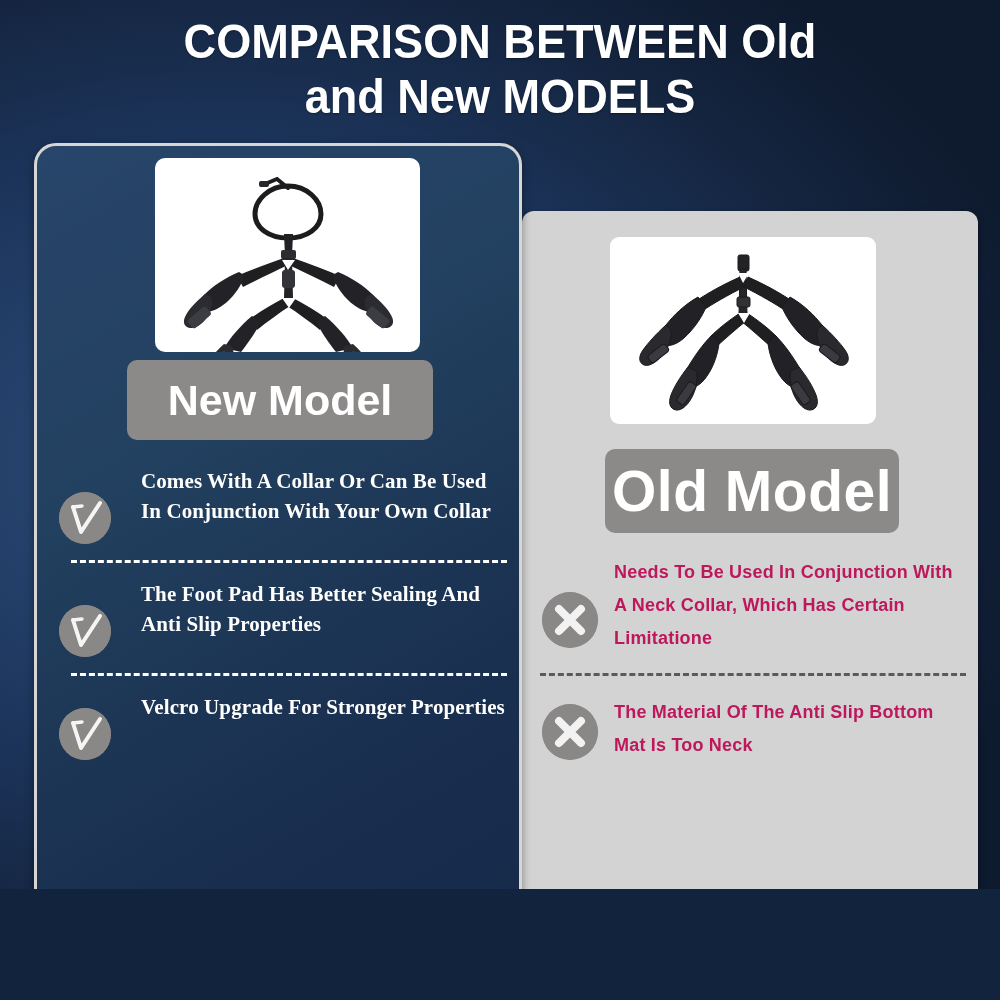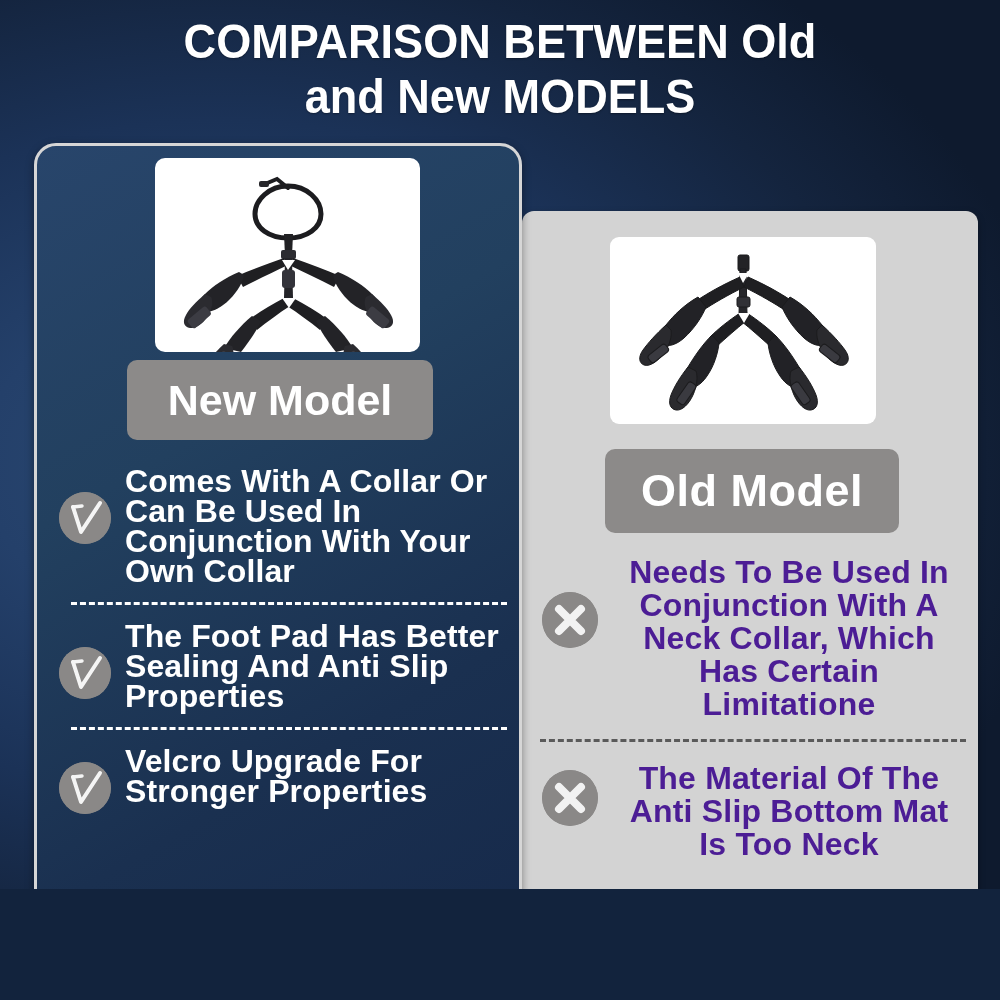--- a/index.html
+++ b/index.html
@@ -58,21 +58,21 @@
   }
   .badge-old {
     position: absolute;
     left: 83px;
     top: 238px;
     width: 294px;
     height: 84px;
     background: #8c8a89;
     border-radius: 10px;
     color: #ffffff;
-    font-size: 45px;
+    font-size: 57px;
     font-weight: bold;
     display: flex;
     align-items: center;
     justify-content: center;
     letter-spacing: 0.5px;
   }
   .old-list {
     position: absolute;
     left: 0;
     top: 345px;
@@ -86,26 +86,25 @@
   }
   .old-item .icon-wrap {
     flex: 0 0 auto;
     width: 56px;
     margin-top: 36px;
   }
   .old-item.item2 .icon-wrap { margin-top: 8px; }
   .old-text {
     flex: 1 1 auto;
     margin-left: 16px;
-    color: #4c1d95;
-    font-size: 32px;
+    color: #be185d;
+    font-size: 18px;
     font-weight: bold;
     line-height: 33px;
     letter-spacing: 0.2px;
-    text-align: center;
   }
   .divider-old {
     height: 0;
     border-top: 3px dashed #5a5a5a;
     margin: 18px 12px 20px 18px;
   }
 
   
   .card-new {
     position: absolute;
@@ -155,26 +154,27 @@
     padding: 0 10px 0 22px;
   }
   .new-item .icon-wrap {
     flex: 0 0 auto;
     width: 52px;
     margin-top: 26px;
   }
   .new-item.item3 .icon-wrap { margin-top: 16px; }
   .new-text {
     flex: 1 1 auto;
-    margin-left: 14px;
+    margin-left: 30px;
     color: #ffffff;
-    font-size: 32px;
+    font-size: 21px;
     font-weight: bold;
     line-height: 30px;
     letter-spacing: 0.1px;
+    font-family: Liberation Serif, serif;
   }
   .divider-new {
     height: 0;
     border-top: 3px dashed #ffffff;
     margin: 16px 12px 16px 34px;
   }
 
   
   .icon-circle {
     width: 52px;

